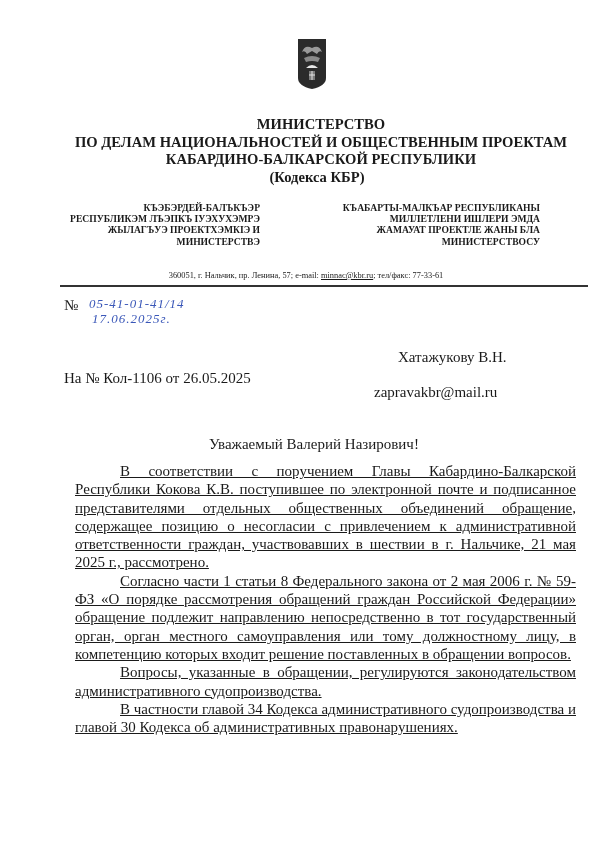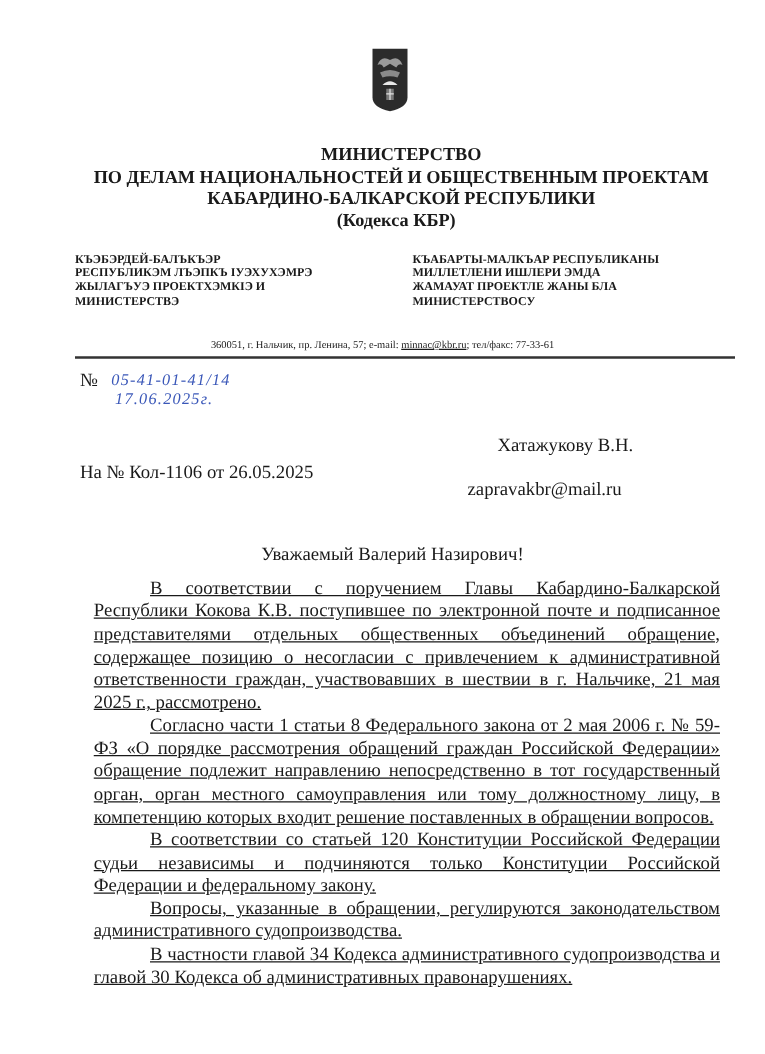--- a/index.html
+++ b/index.html
@@ -5,21 +5,21 @@
   html, body { margin:0; padding:0; background:#ffffff; }
   body { width:612px; height:843px; position:relative; overflow:hidden;
          font-family:"Liberation Serif", "DejaVu Serif", serif; color:#1a1a1a; }
   .emblem { position:absolute; left:297px; top:38px; width:30px; height:52px; }
   .title-block { position:absolute; left:0; width:612px; top:116px; text-align:center;
                  font-weight:bold; font-size:14.6px; line-height:17.5px; }
   .title-block .t1 { padding-left:30px;text-align:center; }
   .title-block .t2 { padding-left:30px; }
   .title-block .t3 { padding-left:30px; }
   .title-block .t4 { padding-left:22px; }
-  .sub-left, .sub-right { position:absolute; top:202px; text-align:left; font-weight:bold;
+  .sub-left, .sub-right { position:absolute; top:202px; text-align:right; font-weight:bold;
         font-size:9.6px; line-height:11.2px; }
   .sub-left { left:60px; width:200px; }
   .sub-right { left:330px; width:210px; }
   .address { position:absolute; top:271px; left:0; width:612px; text-align:center;
              font-size:8.4px; box-sizing:border-box; }
   .address a { color:#1a1a1a; text-decoration:underline; }
   .rule { position:absolute; left:60px; width:528px; top:285px; height:2px; background:#333; }
   .regnum { position:absolute; left:64px; top:297px; font-size:15px; }
   .handwrite { position:absolute; font-family:Liberation Serif, serif; font-style:italic;
                color:#3a57b8; font-size:13px; letter-spacing:1px; }
@@ -76,16 +76,15 @@
 <div class="ref">На № Кол-1106 от 26.05.2025</div>
 
 <div class="addressee">Хатажукову В.Н.</div>
 <div class="email">zapravakbr@mail.ru</div>
 
 <div class="greeting">Уважаемый Валерий Назирович!</div>
 
 <div class="body">
   <p>В соответствии с поручением Главы Кабардино-Балкарской Республики Кокова К.В. поступившее по электронной почте и подписанное представителями отдельных общественных объединений обращение, содержащее позицию о несогласии с привлечением к административной ответственности граждан, участвовавших в шествии в г. Нальчике, 21 мая 2025 г., рассмотрено.</p>
   <p>Согласно части 1 статьи 8 Федерального закона от 2 мая 2006 г. № 59-ФЗ «О порядке рассмотрения обращений граждан Российской Федерации» обращение подлежит направлению непосредственно в тот государственный орган, орган местного самоуправления или тому должностному лицу, в компетенцию которых входит решение поставленных в обращении вопросов.</p>
-  <p>В соответствии со статьей 120 Конституции Российской Федерации судьи независимы и подчиняются только Конституции Российской Федерации и федеральному закону.</p>
   <p>Вопросы, указанные в обращении, регулируются законодательством административного судопроизводства.</p>
   <p>В частности главой 34 Кодекса административного судопроизводства и главой 30 Кодекса об административных правонарушениях.</p>
 </div>
 
 </body></html>

